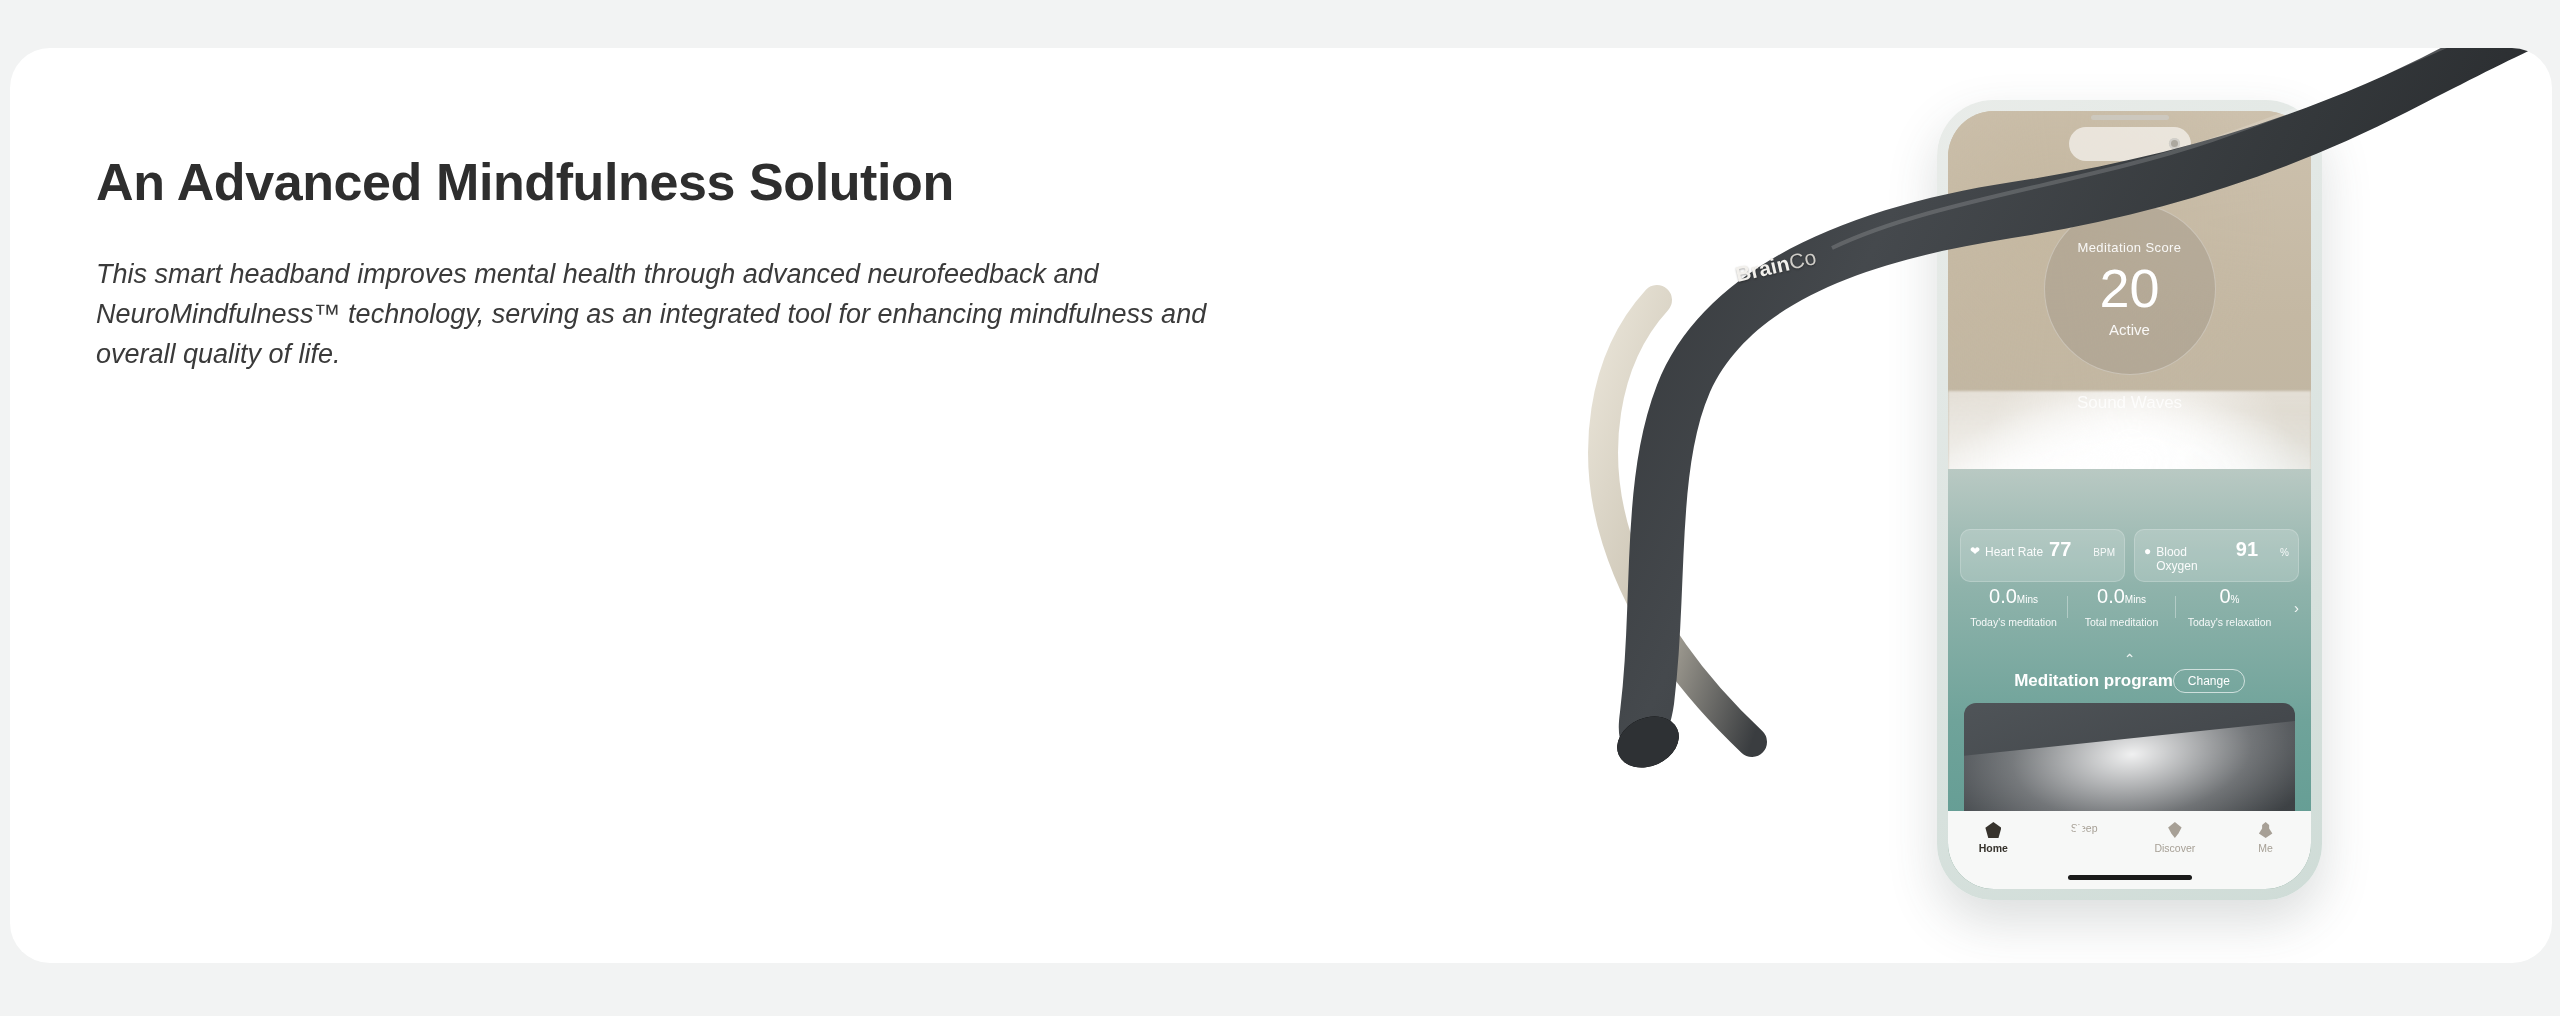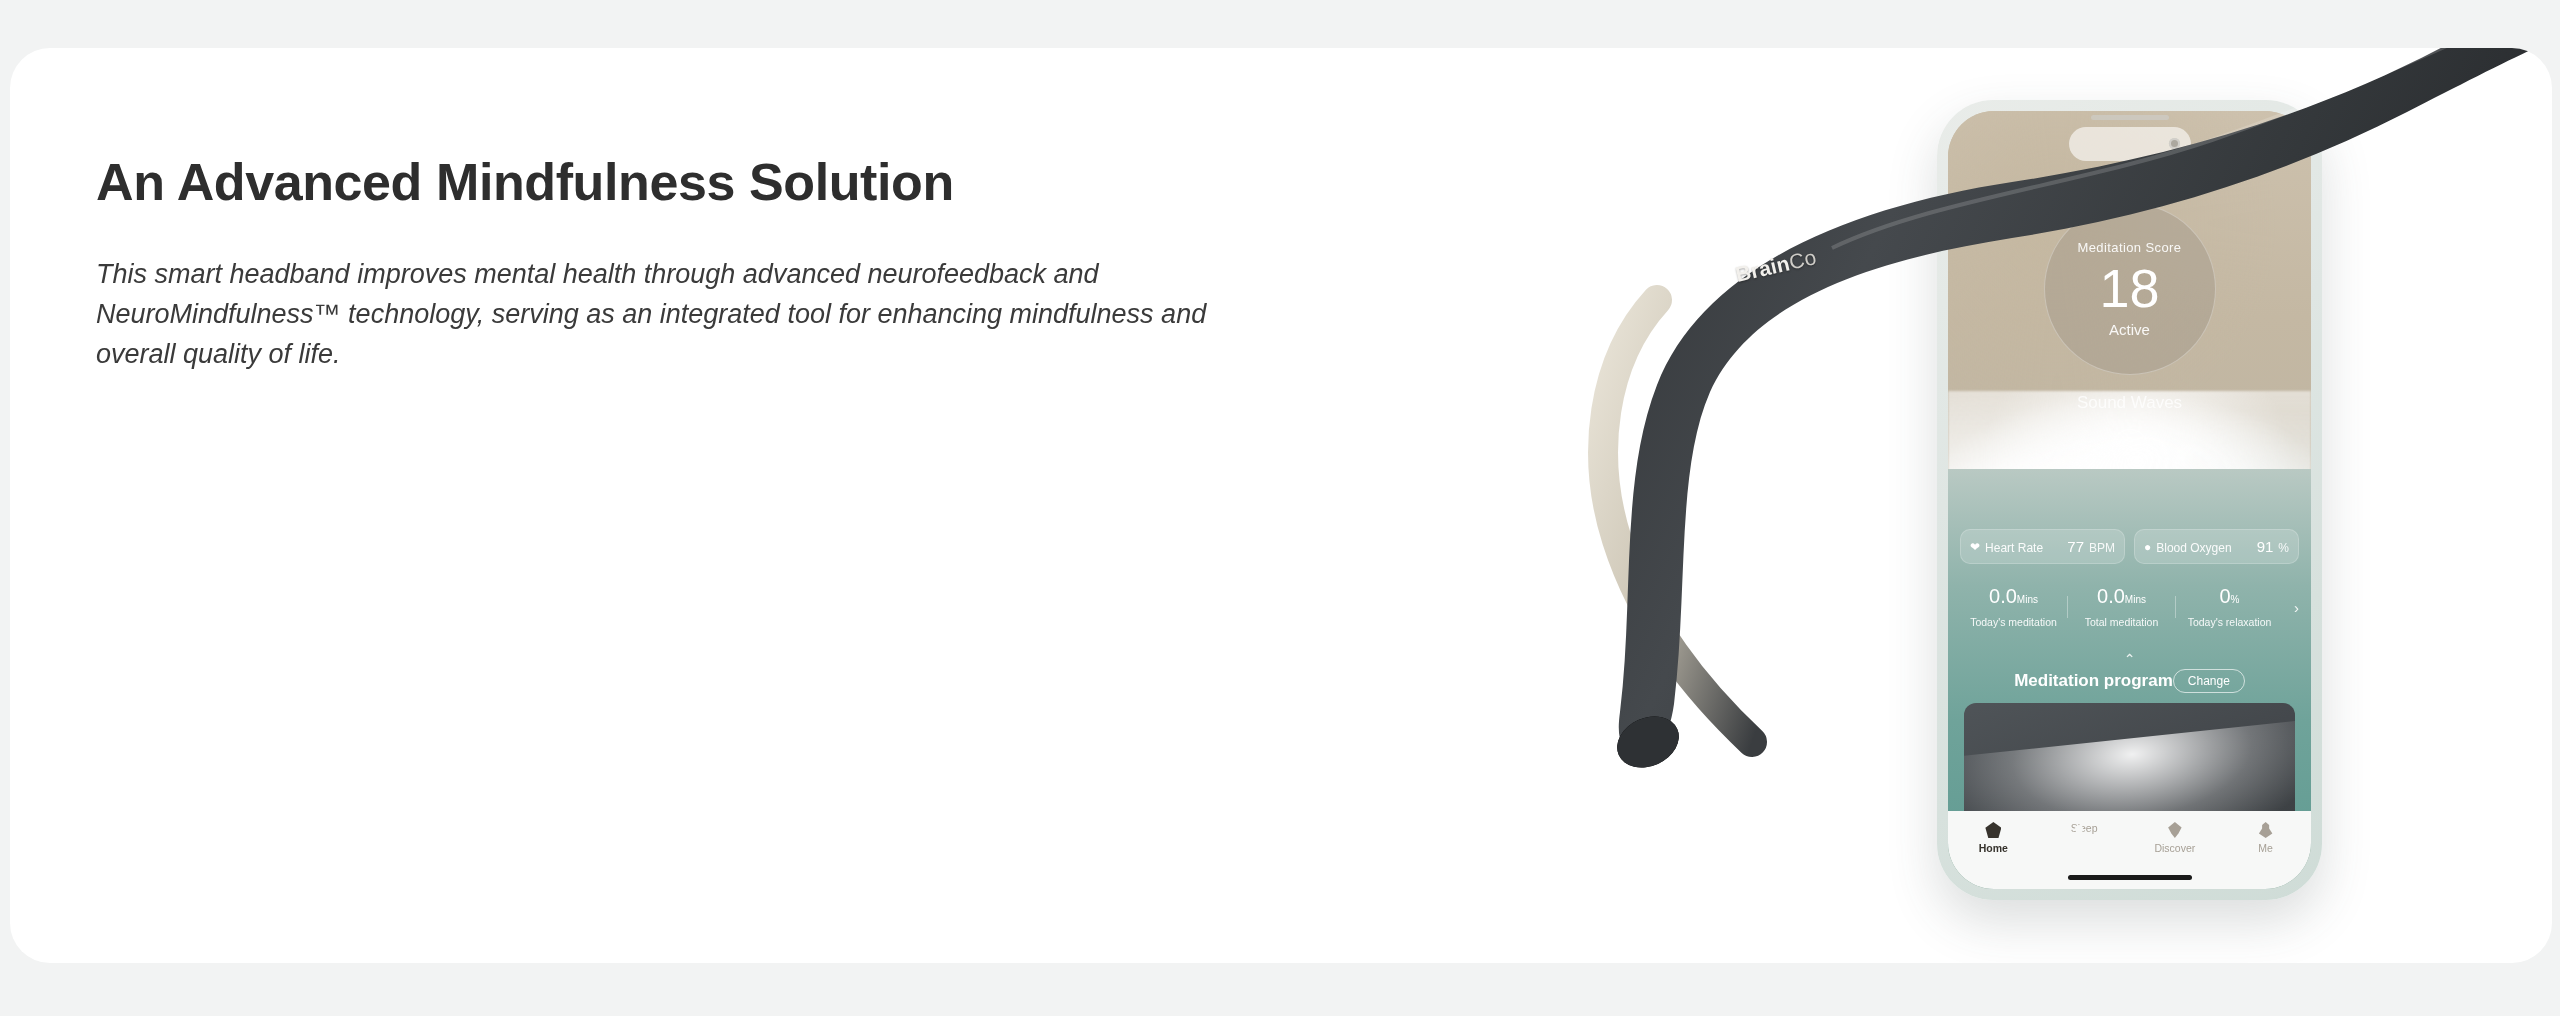--- a/index.html
+++ b/index.html
@@ -240,22 +240,22 @@
     align-items: baseline;
     gap: 5px;
     background: rgba(255,255,255,0.17);
     border: 1px solid rgba(255,255,255,0.20);
     border-radius: 10px;
     padding: 8px 9px;
     color: #ffffff;
   }
   .vital .ico { font-size: 12px; line-height: 1; transform: translateY(-1px); }
   .vital .nm  { font-size: 12px; opacity: 0.95; }
-  .vital .val { font-size: 15px; font-weight: 400; margin-left: auto; }
-  .vital .unit{ font-size: 12px; opacity: 0.9; }
+  .vital .val { font-size: 20px; font-weight: 700; margin-left: auto; }
+  .vital .unit{ font-size: 10px; opacity: 0.9; margin-left: 17px; }
 
   
   .stats {
     position: absolute;
     left: 12px;
     right: 12px;
     top: 474px;
     display: flex;
     align-items: center;
     color: #ffffff;
@@ -417,21 +417,21 @@
         <div class="scr-clouds"></div>
         <div class="scr-bottom"></div>
 
         <div class="speaker"></div>
         <div class="island">
           <span class="island-dot"></span>
         </div>
 
         <div class="score-ring">
           <span class="score-label">Meditation Score</span>
-          <span class="score-value">18</span>
+          <span class="score-value">20</span>
           <span class="score-state">Active</span>
         </div>
 
         <div class="sound-title">Sound Waves</div>
         <div class="play-btn"></div>
 
         <div class="vitals">
           <div class="vital">
             <span class="ico">❤</span>
             <span class="nm">Heart Rate</span>

